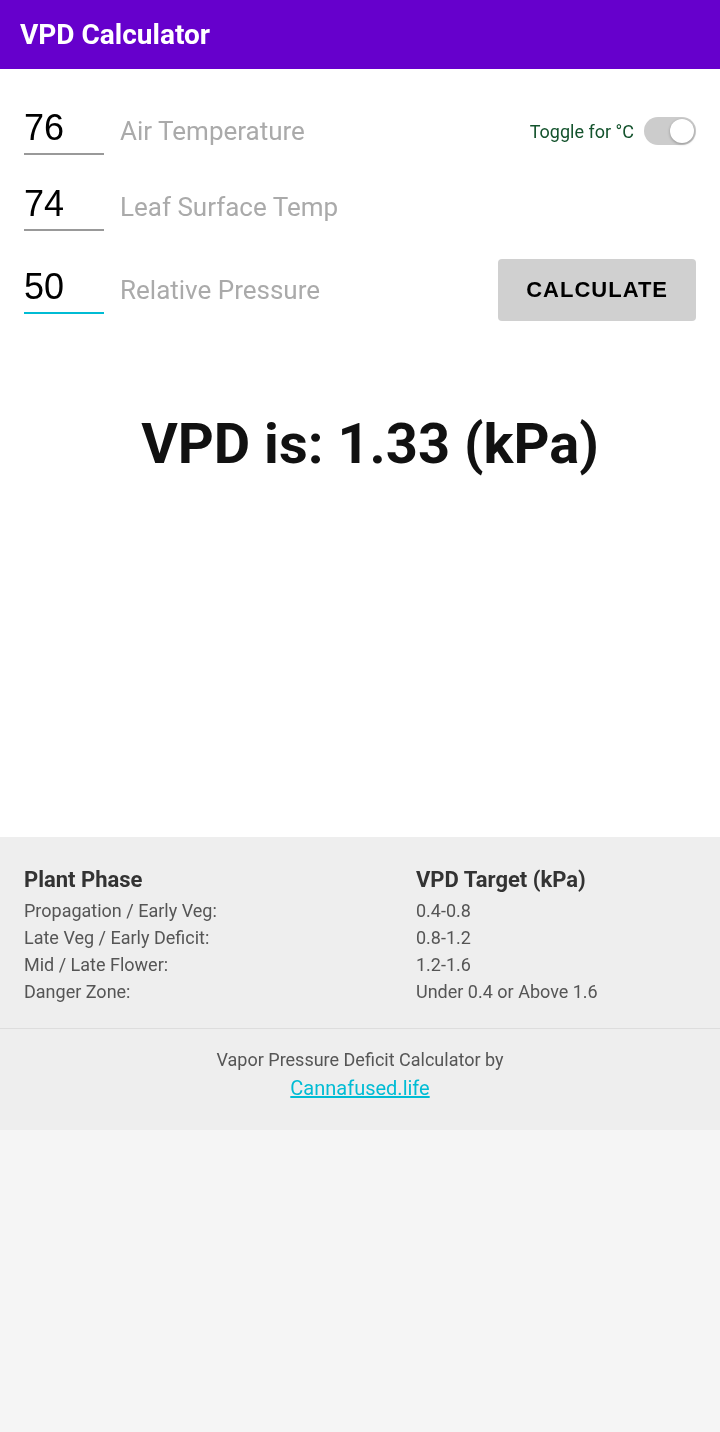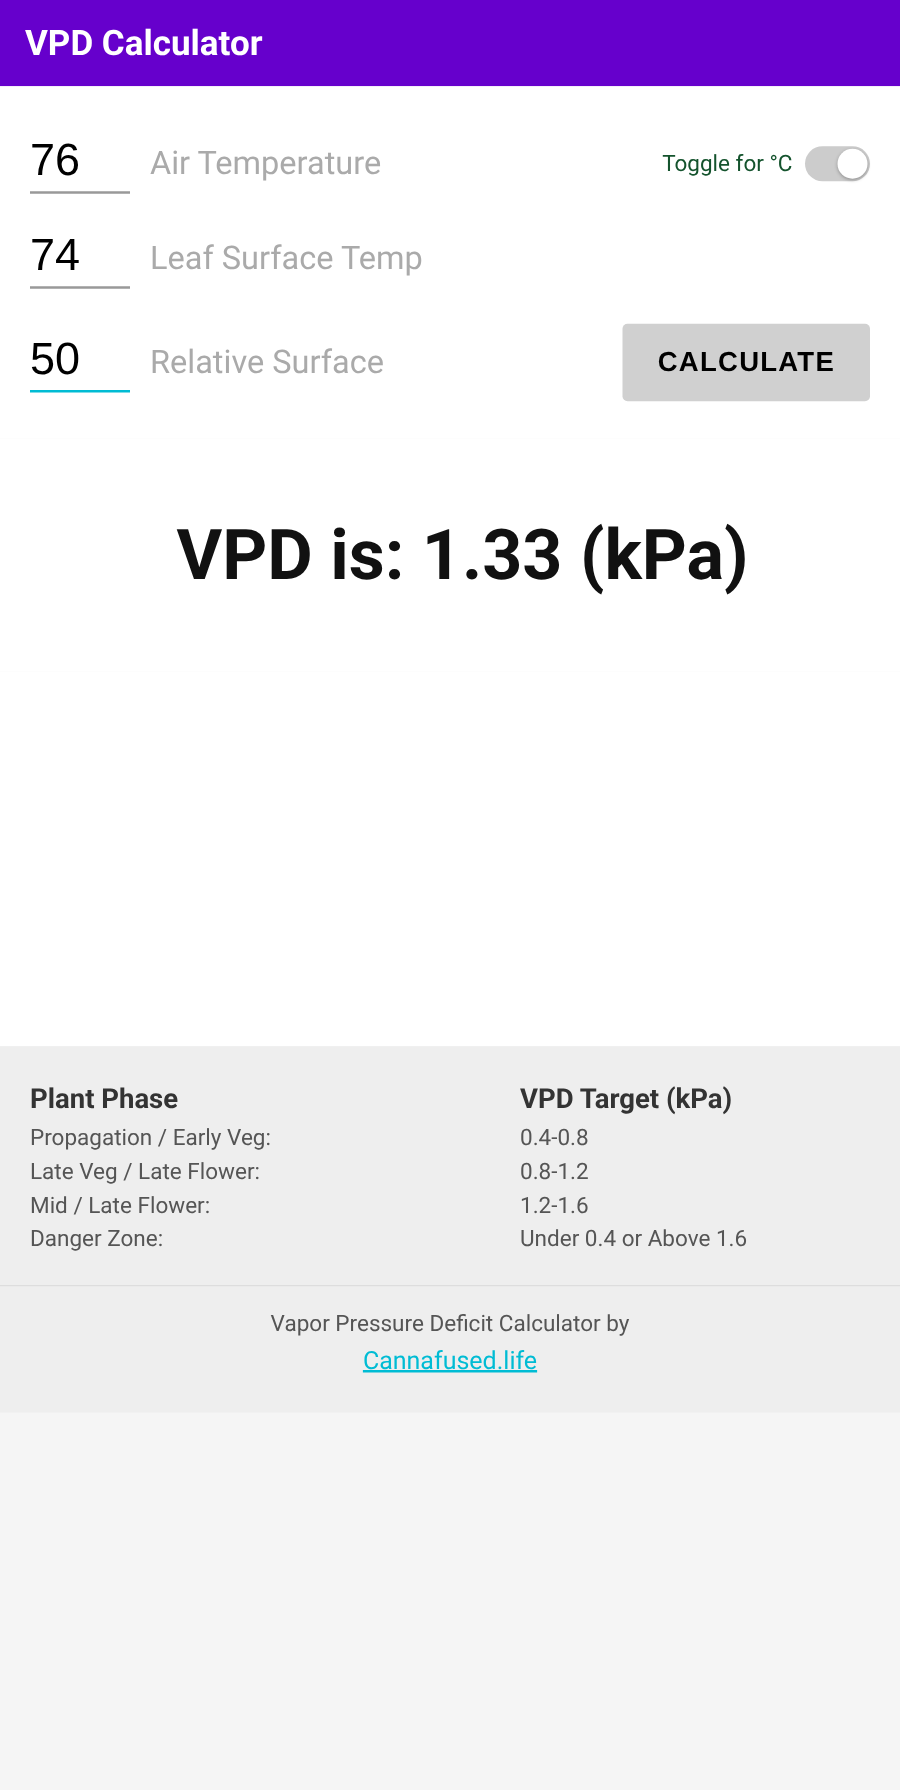--- a/index.html
+++ b/index.html
@@ -214,21 +214,21 @@
     </div>
   </div>
 
   <div class="input-row">
     <input class="input-value" type="number" value="74" style="">
     <span class="input-label">Leaf Surface Temp</span>
   </div>
 
   <div class="input-row">
     <input class="input-value teal-border" type="number" value="50" style="">
-    <span class="input-label">Relative Surface</span>
+    <span class="input-label">Relative Pressure</span>
     <button class="calculate-btn">CALCULATE</button>
   </div>
 
 </div>
 
 <div class="result-section">
   <span class="result-text">VPD is: 1.33 (kPa)</span>
 </div>
 
 <div class="spacer"></div>
@@ -248,21 +248,21 @@
         <div class="ref-data-row">
       <div class="ref-col-1">
         <span class="ref-data-cell">Propagation / Early Veg:</span>
       </div>
       <div class="ref-col-2">
         <span class="ref-data-cell">0.4-0.8</span>
       </div>
     </div>
         <div class="ref-data-row">
       <div class="ref-col-1">
-        <span class="ref-data-cell">Late Veg / Late Flower:</span>
+        <span class="ref-data-cell">Late Veg / Early Deficit:</span>
       </div>
       <div class="ref-col-2">
         <span class="ref-data-cell">0.8-1.2</span>
       </div>
     </div>
         <div class="ref-data-row">
       <div class="ref-col-1">
         <span class="ref-data-cell">Mid / Late Flower:</span>
       </div>
       <div class="ref-col-2">

